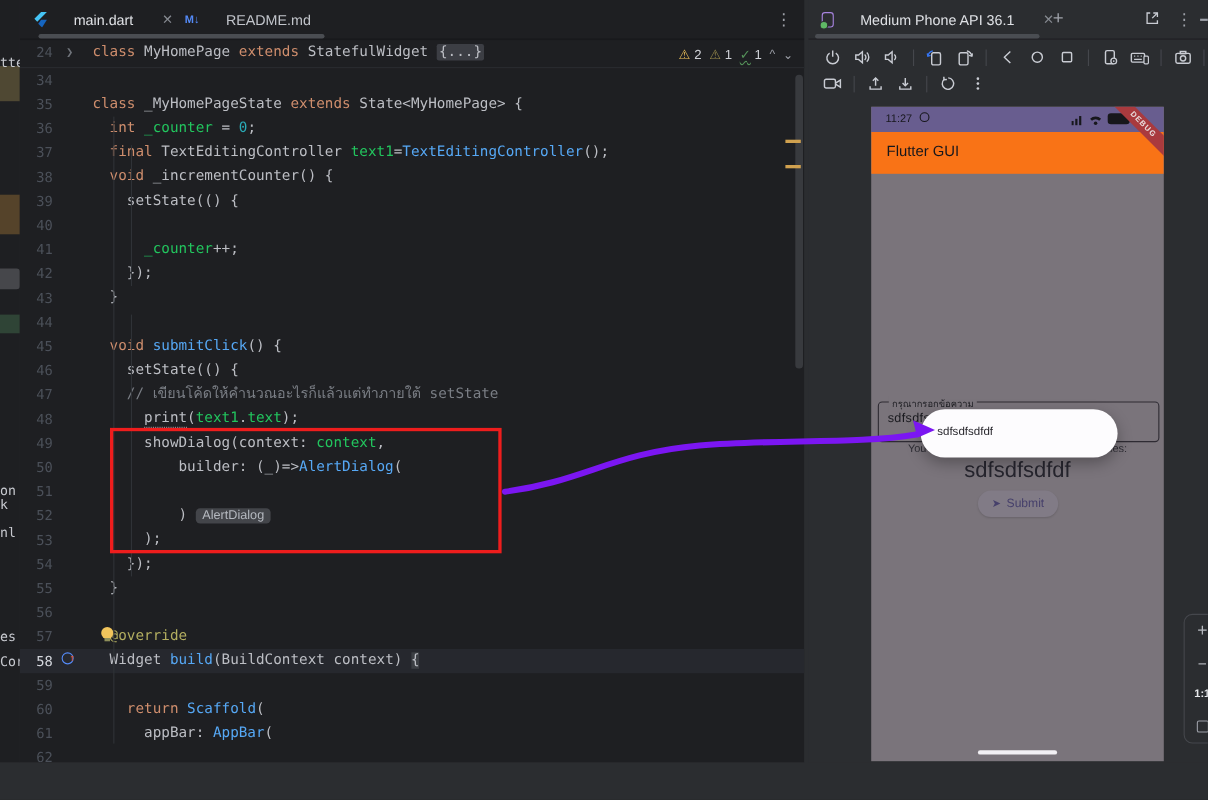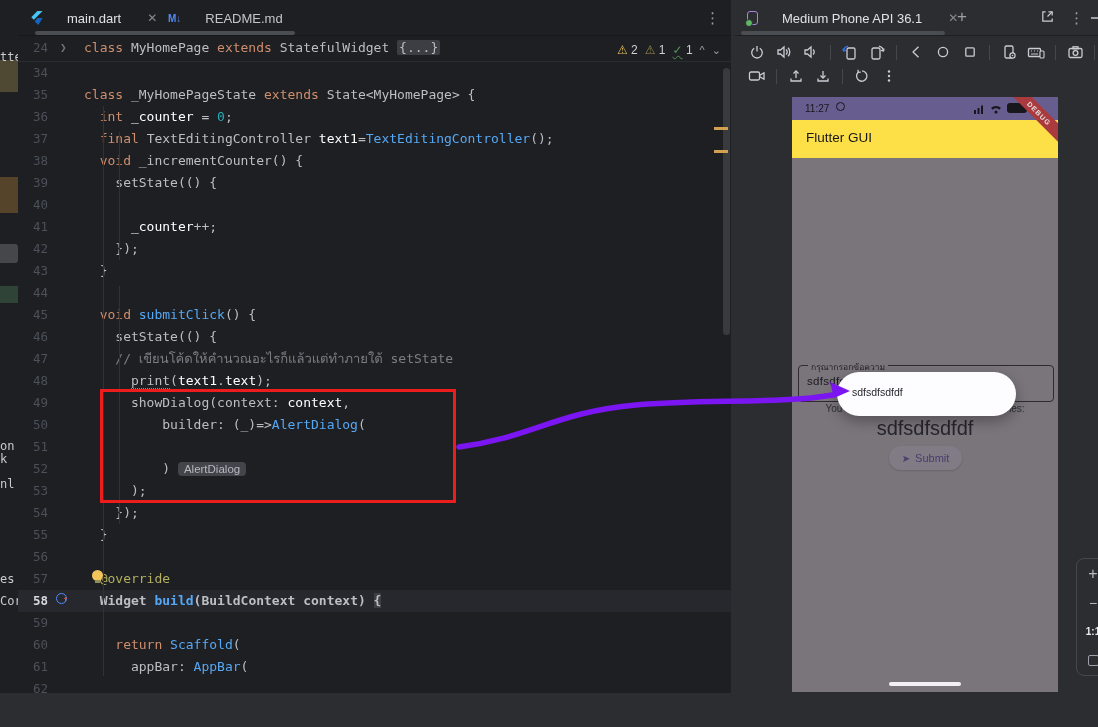--- a/index.html
+++ b/index.html
@@ -18,26 +18,26 @@
   .tab { position:absolute; top:0; height:36px; display:flex; align-items:center; gap:24px; padding:0 10px; color:#DFE1E5; font-size:13px; }
   .tab.dim { color:#C2C5CB; }
   .close-x { color:#868A91; font-size:12px; margin-left:2px; }
   .kebab { color:#9DA0A8; font-size:15px; letter-spacing:0; }
   .hbar { position:absolute; height:4px; background:#4A4D52; border-radius:2px; top:31px; }
 
   #sticky { position:absolute; left:0; top:37px; width:713px; height:25px; background:#1E1F22; border-bottom:1px solid #2A2C30; }
 
   #lines { position:absolute; left:0; top:62px; width:713px; height:631px; overflow:hidden; }
   .cl { display:flex; height:22px; line-height:22px; font-family:"DejaVu Sans Mono", monospace; font-size:13px; }
-  .cl.active { background:#26282E;font-weight:bold; }
+  .cl.active { background:#26282E; }
   .ln { width:30px; text-align:right; color:#4B5059; flex:0 0 30px; font-size:12.5px; }
   .cl.active .ln { color:#D5D8DE; }
   .mk { width:36px; flex:0 0 36px; position:relative; }
   .cd { white-space:pre; color:#BCBEC4; }
-  .kw { color:#CF8E6D; } .fn { color:#56A8F5; } .fld { color:#ffffff; }
+  .kw { color:#CF8E6D; } .fn { color:#56A8F5; } .fld { color:#22c55e; }
   .num { color:#2AACB8; } .cmt { color:#7A7E85; font-family:"DejaVu Sans Mono","DejaVu Sans",monospace; } .ann { color:#B3AE60; }
   .du { border-bottom:1px dotted #8C8E94; }
   .chip { background:#43454A; color:#B4B8BF; border-radius:4px; padding:1px 6px; font-size:11.5px; font-family:"Liberation Sans",sans-serif; }
   .fold { background:#3C3E44; color:#BCBEC4; border-radius:2px; padding:0 2px; }
   .brh { background:#3C3F44; }
   .fold-arrow { color:#6F737A; font-size:11px; position:absolute; left:12px; top:0; }
   .ovr-icon { position:absolute; left:8px; top:3px; width:11px; height:11px; border:1.6px solid #548AF7; border-radius:50%; }
   .ovr-icon:after { content:"↑"; position:absolute; left:6px; top:-6px; color:#E3573B; font-size:9px; }
   .guide { position:absolute; width:1px; background:#2F3237; }
 
@@ -63,21 +63,21 @@
   .dev-icon { width:11px; height:14px; border:1.5px solid #A884E0; border-radius:3px; position:relative; }
   .dev-icon:after { content:""; position:absolute; left:-3px; bottom:-3px; width:6px; height:6px; background:#5FB865; border-radius:50%; border:1px solid #2B2D30; }
   #ptoolbar { position:absolute; left:0; top:37px; width:363px; height:59px; }
   .trow { position:absolute; left:10px; display:flex; align-items:center; gap:3px; }
   .tico { width:24px; height:22px; display:flex; align-items:center; justify-content:center; color:#C9CCD3; }
   .tsep { width:1px; height:15px; background:#45474C; margin:0 4px; }
 
   
   #phone { position:absolute; left:57px; top:97px; width:266px; height:595px; background:#7A747B; overflow:hidden; }
   #statusbar { position:absolute; left:0; top:0; width:266px; height:23px; background:#685D8F; color:#17171C; font-size:10px; }
-  #appbar { position:absolute; left:0; top:23px; width:266px; height:38px; background:#fde047;padding-left:42px; }
+  #appbar { position:absolute; left:0; top:23px; width:266px; height:38px; background:#f97316;padding-left:42px; }
   #appbar-title { position:absolute; left:14px; top:10px; font-size:13.5px; color:#17171C; }
   #debug-ribbon { position:absolute; right:-24px; top:10px; width:86px; height:13px; background:#A93A3E; color:#E8DEDE;
       font-size:7px; font-weight:bold; letter-spacing:1px; text-align:center; line-height:13px; transform:rotate(45deg); }
   #textfield { position:absolute; left:6px; top:268px; width:256px; height:37px; border:1.5px solid #2E2B33; border-radius:4px; }
   #tf-label { position:absolute; left:9px; top:-6px; background:#7A747B; padding:0 3px; font-size:8.5px; color:#1D1D22; }
   #tf-value { position:absolute; left:8px; top:9px; font-size:11.5px; color:#1A1A1F; letter-spacing:.3px; }
   #flutter-dialog { position:absolute; left:45px; top:275px; width:179px; height:44px; background:#FDFCFE; border-radius:22px;
       box-shadow:0 5px 14px rgba(0,0,0,.3); z-index:3; }
   #dialog-text { position:absolute; left:15px; top:14px; font-size:10.5px; color:#29282E; }
   #counter-caption { position:absolute; left:0; top:306px; width:266px; text-align:center; font-size:10px; color:#2F2E36; }

